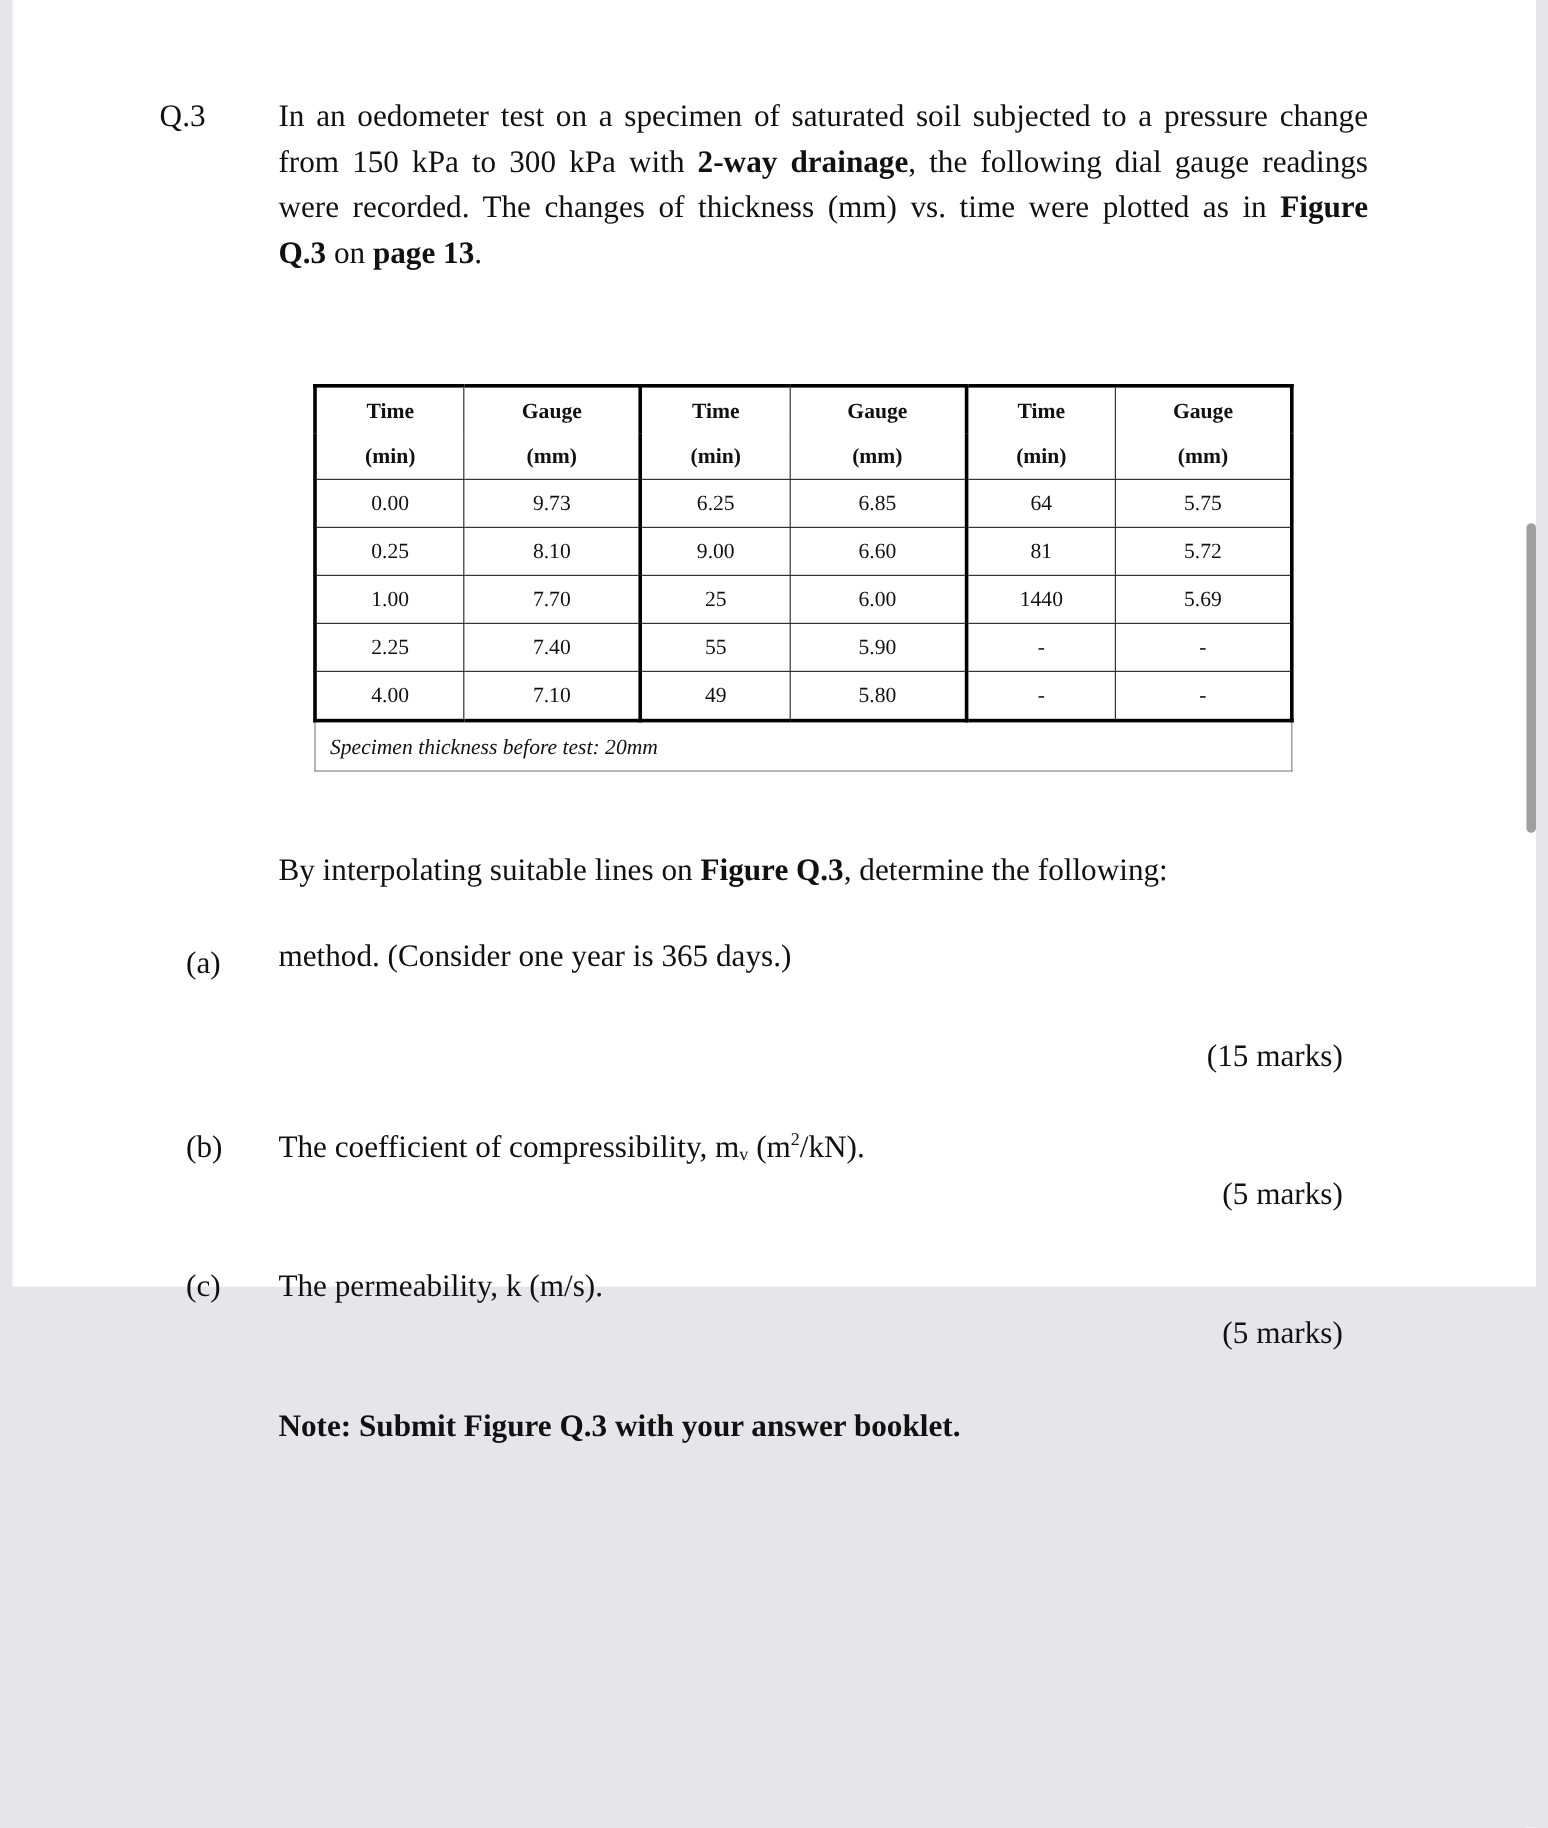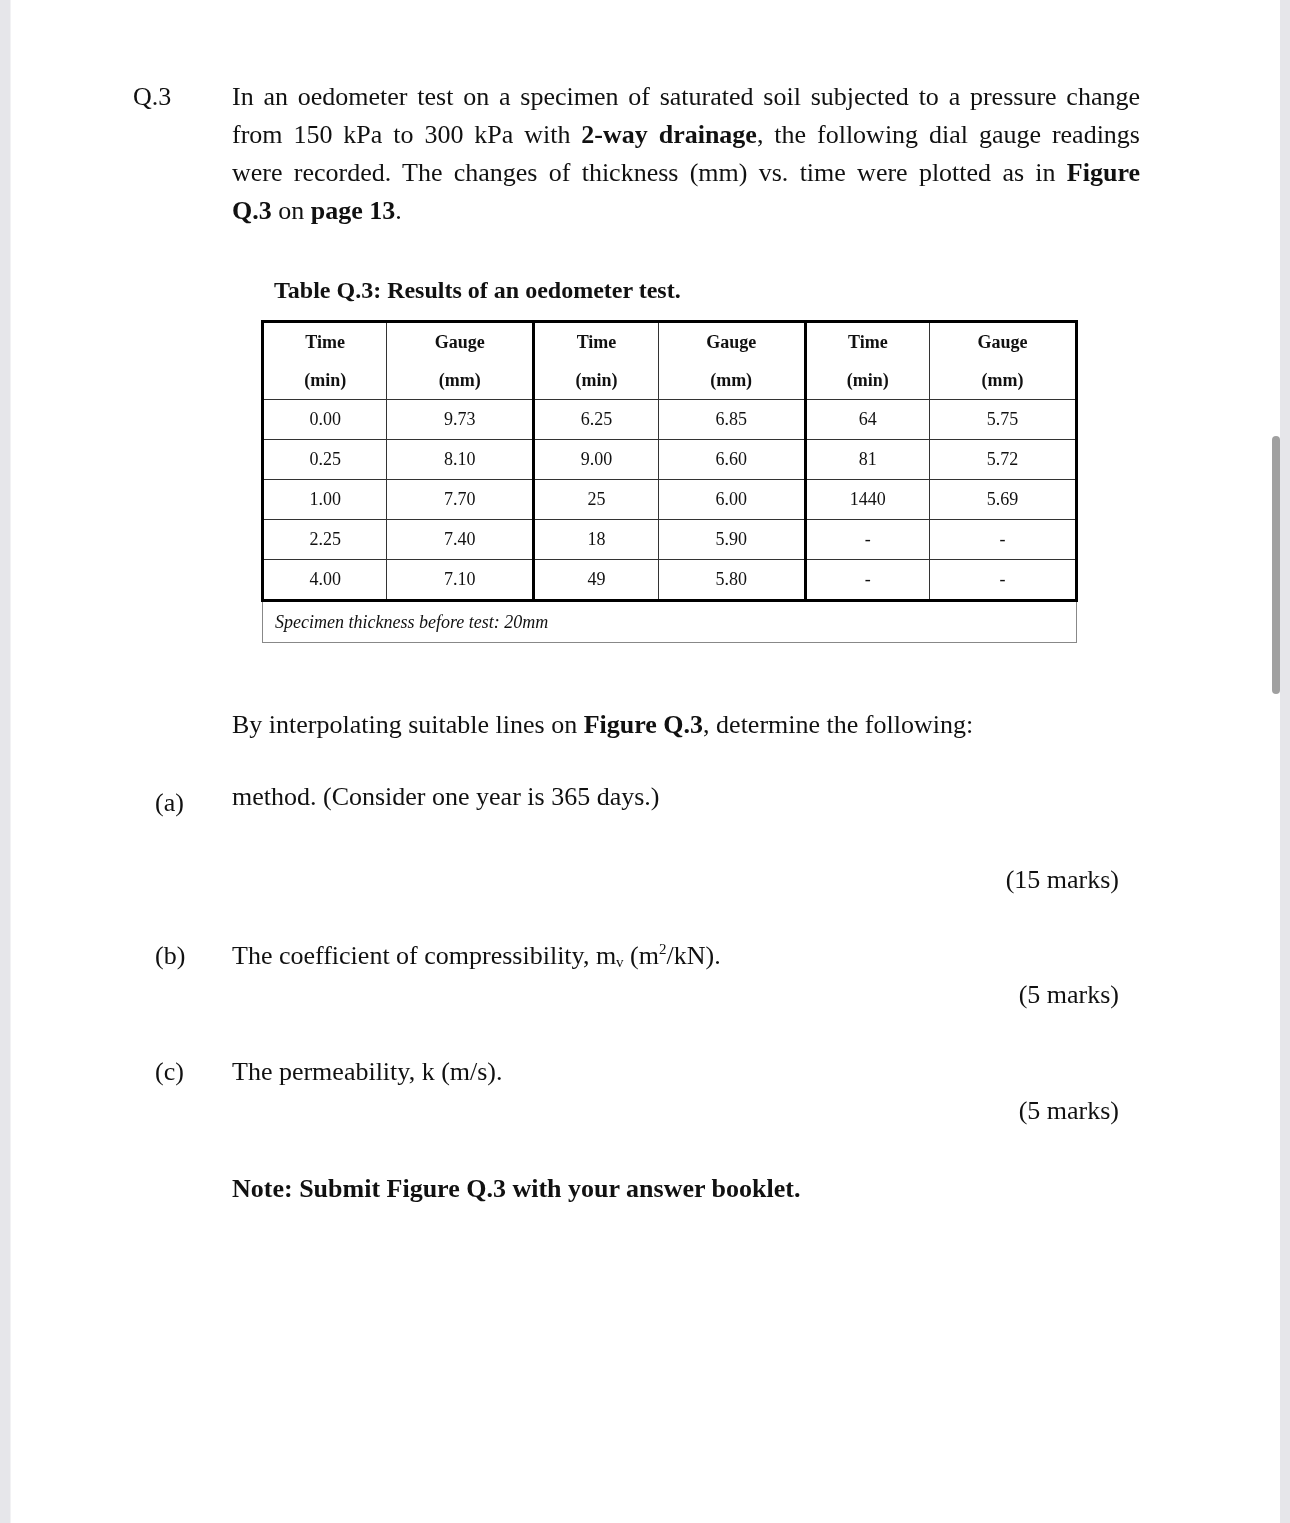--- a/index.html
+++ b/index.html
@@ -3,21 +3,21 @@
 <meta charset="utf-8">
 <style>
   html, body { margin:0; padding:0; }
   body {
     width:1290px; height:1523px; position:relative; overflow:hidden;
     background:#e6e6ea;
     font-family:"Liberation Serif", "DejaVu Serif", serif;
     color:#111;
   }
   .page {
-    position:absolute; left:11px; top:0; width:1269px; height:1523px;
+    position:absolute; left:11px; top:0; width:1269px; height:1072px;
     background:#ffffff;
     box-shadow: 1px 0 0 #f2f2f4, -1px 0 0 #f2f2f4;
   }
   .scroll-track {
     position:absolute; left:1280px; top:0; width:10px; height:1523px;
     background:#e6e6ea;
   }
   .scroll-thumb {
     position:absolute; left:1272px; top:436px; width:8px; height:258px;
     background:#a0a0a0; border-radius:4px;
@@ -57,21 +57,20 @@
 
   <div class="t qnum">Q.3</div>
 
   <div class="t para" id="intro">
       <span class="line"><span>In an oedometer test on a specimen of saturated soil subjected to a pressure change</span></span>
       <span class="line"><span>from 150 kPa to 300 kPa with </span><span class="b">2-way drainage</span><span>, the following dial gauge readings</span></span>
       <span class="line"><span>were recorded. The changes of thickness (mm) vs. time were plotted as in </span><span class="b">Figure</span></span>
       <span class="line last"><span class="b">Q.3</span><span> on </span><span class="b">page 13</span><span>.</span></span>
     </div>
 
-  <div class="t caption">Table Q.3: Results of an oedometer test.</div>
 
   <table class="data">
     <tbody>
         <tr class="hdr hdr1">
       <td class="first">Time</td>
       <td class="g">Gauge</td>
       <td>Time</td>
       <td class="g">Gauge</td>
       <td>Time</td>
       <td class="g">Gauge</td>
@@ -106,21 +105,21 @@
           <td class="first">1.00</td>
           <td class="g">7.70</td>
           <td class="">25</td>
           <td class="g">6.00</td>
           <td class="">1440</td>
           <td class="g">5.69</td>
         </tr>
         <tr>
           <td class="first">2.25</td>
           <td class="g">7.40</td>
-          <td class="">18</td>
+          <td class="">55</td>
           <td class="g">5.90</td>
           <td class="">-</td>
           <td class="g">-</td>
         </tr>
         <tr class="lastrow">
           <td class="first">4.00</td>
           <td class="g">7.10</td>
           <td class="">49</td>
           <td class="g">5.80</td>
           <td class="">-</td>

